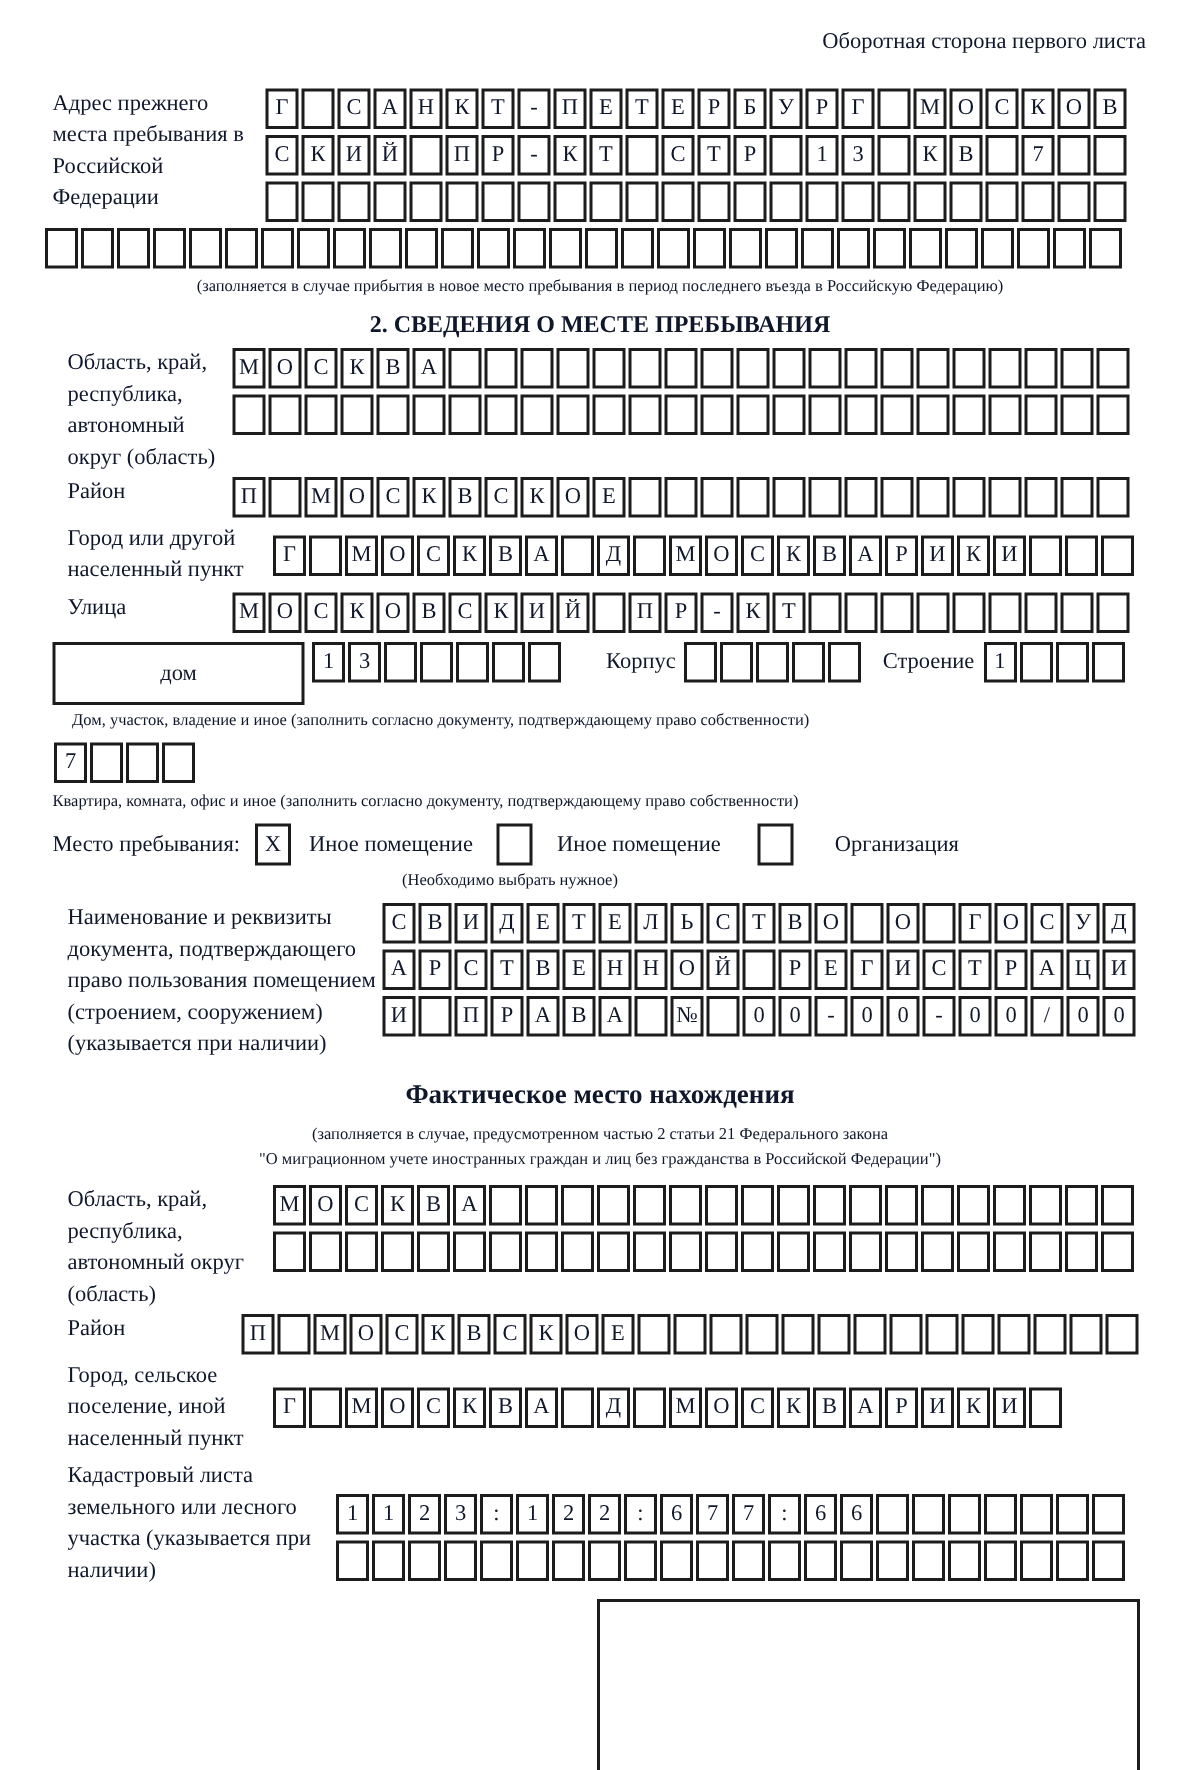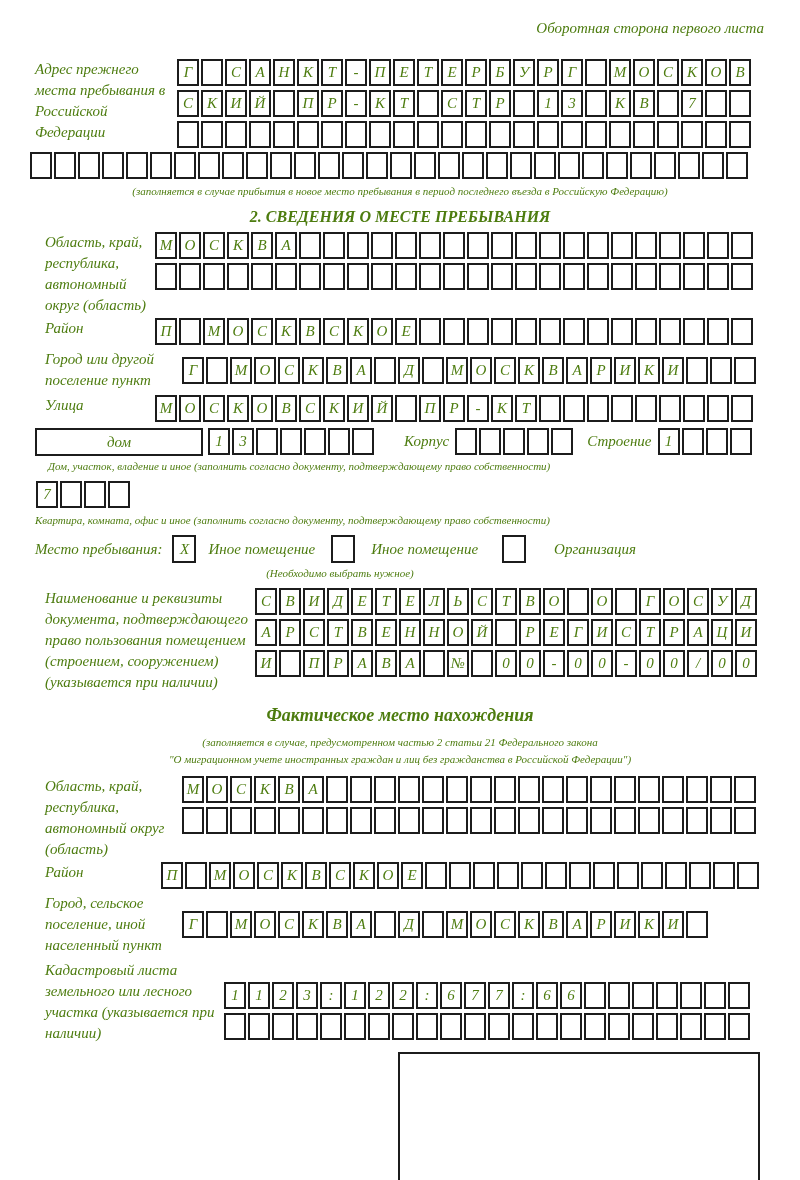--- a/index.html
+++ b/index.html
@@ -1,25 +1,24 @@
 <!DOCTYPE html>
 <html><head>
 <meta charset="utf-8">
 <style>
   * { margin:0; padding:0; box-sizing:border-box; }
   html,body { background:#ffffff; }
   .page {
     position:relative;
     width:800px; height:1180px;
     background:#fff;
-    color:#4d7c0f;
+    color:#0f172a;
     font-family:"Liberation Serif","DejaVu Serif",serif;
     padding:20px 30px 0 30px;
     overflow:hidden;
-    font-style:italic;
   }
   .header-note {
     text-align:right;
     font-size:15px;
     padding-right:6px;
     margin-bottom:22px;
   }
   .field { display:flex; align-items:flex-start; }
   .field.center-v { align-items:center; }
   .flabel { font-size:15px; line-height:21px; flex:0 0 auto; }
@@ -31,21 +30,21 @@
     border:2px solid #1c1c1c;
     margin-right:2px;
     font-size:15px;
     background:#fff;
   }
   .caption { font-size:11px; line-height:17px; }
   .caption.center { text-align:center; }
   .sec-title { text-align:center; font-weight:bold; font-size:16px; margin:8px 0 6px 0; }
   .sub-title { text-align:center; font-weight:bold; font-size:18px; margin:12px 0 8px 0; }
   .named-box {
-    border:2px solid #1c1c1c; height:28px;
+    border:2px solid #1c1c1c; height:42px;
     display:flex; align-items:center; justify-content:center;
     font-size:15px; background:#fff;
   }
   .inline-lbl { font-size:15px; line-height:27px; }
   .chk {
     display:inline-flex; align-items:center; justify-content:center;
     width:24px; height:28px; border:2px solid #1c1c1c;
     font-size:15px; background:#fff;
   }
   .stay-row { display:flex; align-items:center; margin:6px 0 2px 5px; }
@@ -268,21 +267,21 @@
         <span class="cell"></span>
         <span class="cell"></span>
         <span class="cell"></span>
         <span class="cell"></span>
         <span class="cell"></span>
         <span class="cell"></span>
       </div>
   </div>
 
   <div class="field center-v">
-    <div class="flabel" style="width:137px; margin-left:15px;">Город или другой поселение пункт</div>
+    <div class="flabel" style="width:137px; margin-left:15px;">Город или другой населенный пункт</div>
     <div class="boxrow" style="margin-bottom:0;">
         <span class="cell">Г</span>
         <span class="cell"></span>
         <span class="cell">М</span>
         <span class="cell">О</span>
         <span class="cell">С</span>
         <span class="cell">К</span>
         <span class="cell">В</span>
         <span class="cell">А</span>
         <span class="cell"></span>

